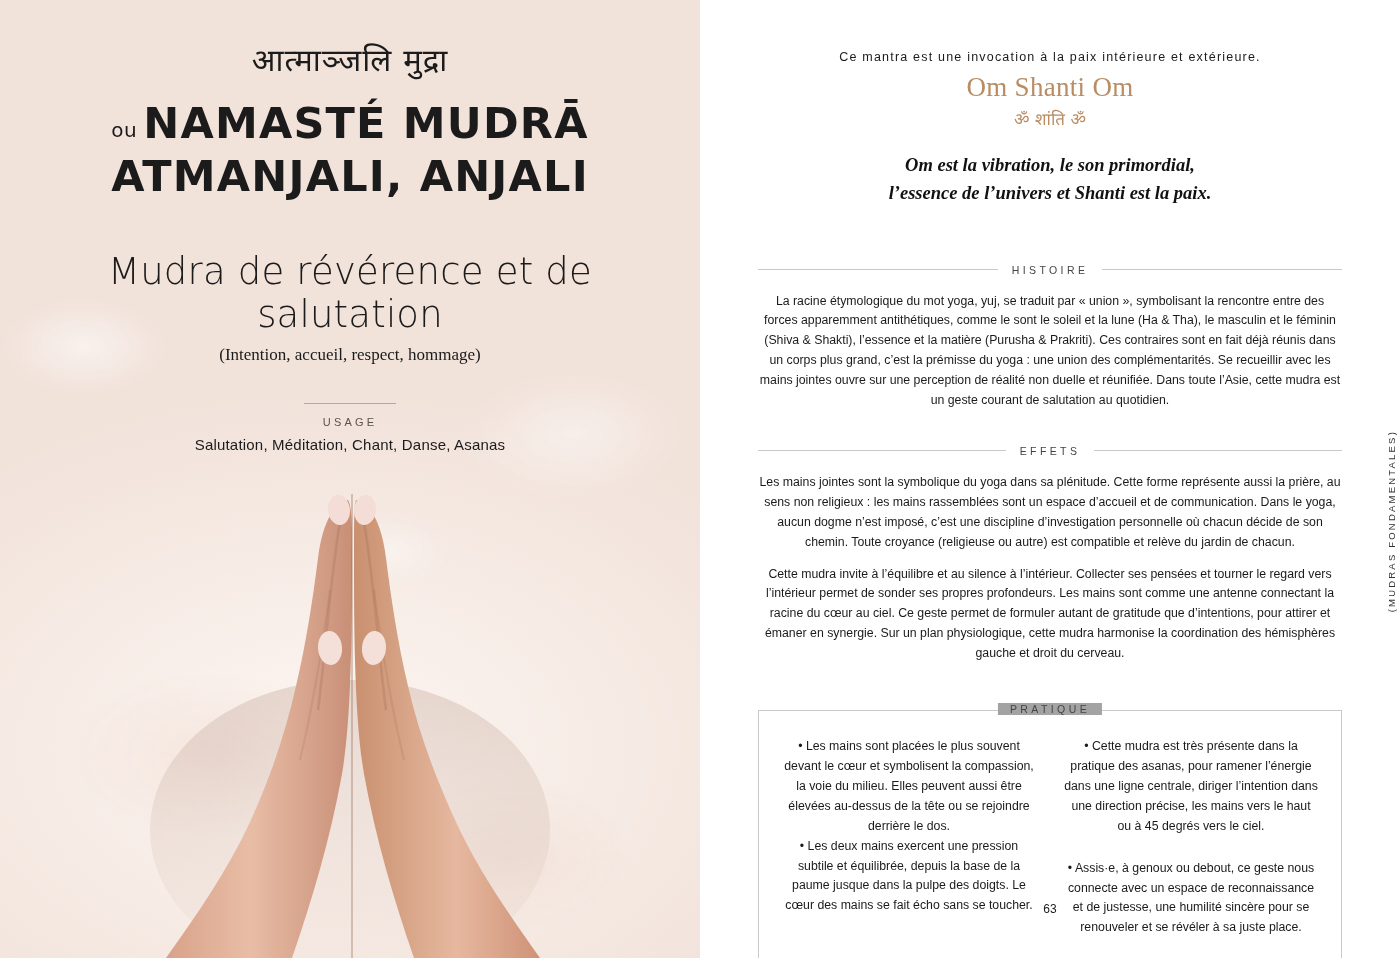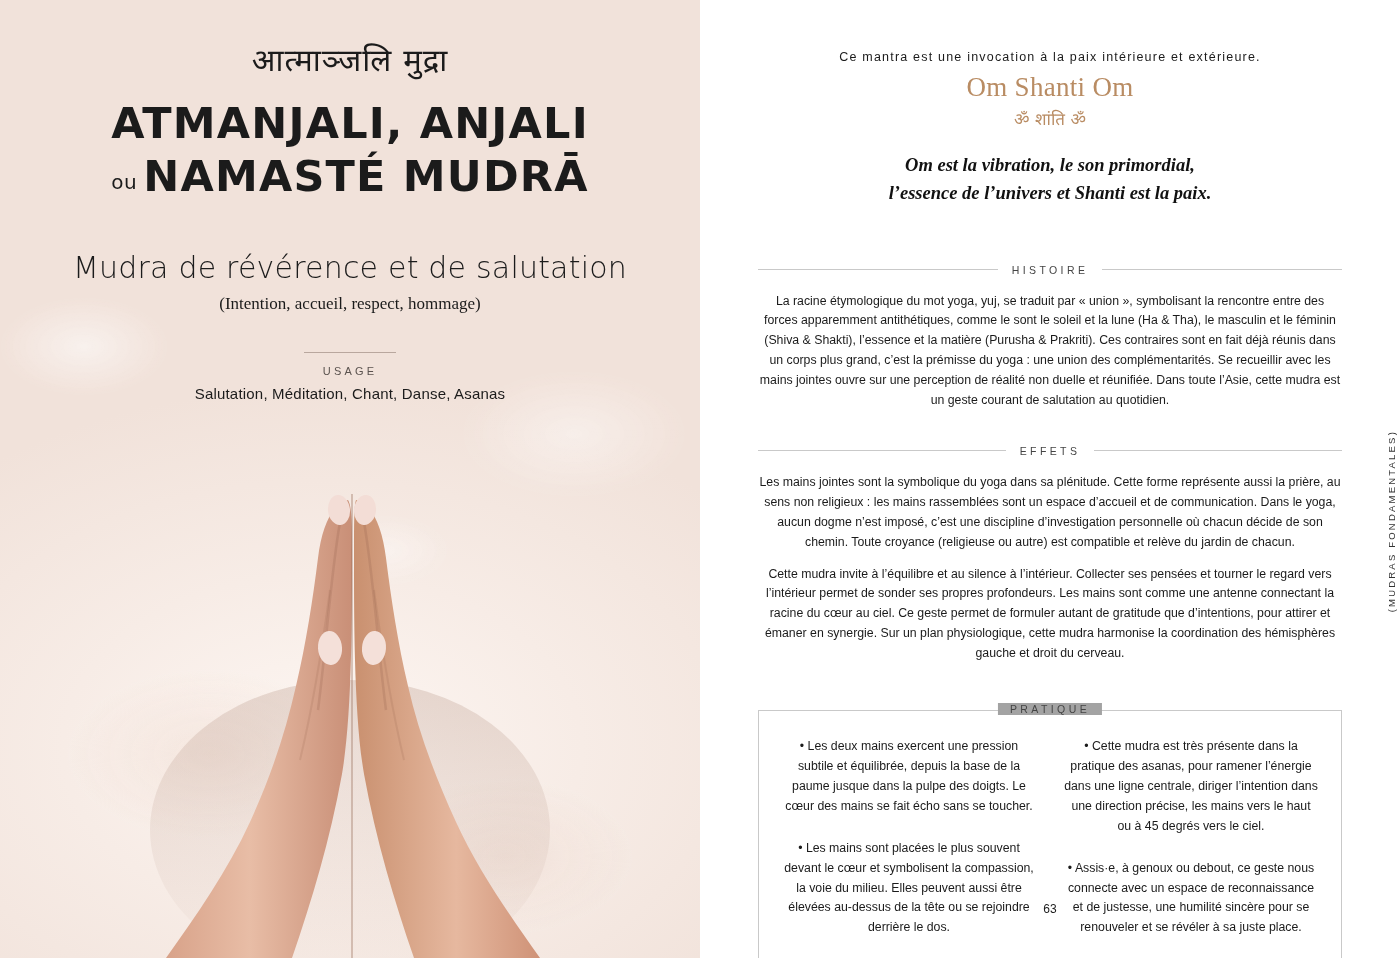--- a/index.html
+++ b/index.html
@@ -55,21 +55,21 @@
   .main-title .ou {
     font-size: 20px;
     font-weight: normal;
     letter-spacing: 0.5px;
     vertical-align: 0.08em;
     margin-right: 6px;
   }
   .subtitle {
     margin-top: 48px;
     font-family: "DejaVu Sans", sans-serif;
-    font-size: 30px;
+    font-size: 37px;
     font-weight: 300;
     color: #1b1b1b;
     letter-spacing: 0.2px;
   }
   .subtitle-paren {
     margin-top: 9px;
     font-family: "Liberation Serif", serif;
     font-size: 17px;
     color: #1b1b1b;
   }
@@ -315,24 +315,24 @@
       <path d="M374 160 C382 220, 392 280, 404 330" stroke="rgba(150,100,80,0.18)" stroke-width="2" fill="none"></path>
       <ellipse cx="365" cy="80" rx="11" ry="15" fill="#f3ddd6" transform="rotate(6 365 80)"></ellipse>
       <ellipse cx="374" cy="218" rx="12" ry="17" fill="#f4e0d9" transform="rotate(4 374 218)"></ellipse>
 
       <path d="M352 64 C352 200, 352 360, 352 528" stroke="rgba(150,105,85,0.35)" stroke-width="2" fill="none"></path>
     </svg>
 
     <div class="left-top">
       <div class="devanagari-title">आत्माञ्जलि मुद्रा</div>
       <div class="main-title">
-        <div>ATMANJALI, ANJALI</div>
         <div>
           <span class="ou">ou</span><span>NAMASTÉ MUDRĀ</span>
         </div>
+        <div>ATMANJALI, ANJALI</div>
       </div>
       <div class="subtitle">Mudra de révérence et de salutation</div>
       <div class="subtitle-paren">(Intention, accueil, respect, hommage)</div>
 
       <div class="usage-block">
         <div class="usage-rule"></div>
         <div class="usage-label">USAGE</div>
         <div class="usage-value">Salutation, Méditation, Chant, Danse, Asanas</div>
       </div>
     </div>
@@ -364,22 +364,22 @@
         <span class="line"></span>
       </div>
       <p class="para">Les mains jointes sont la symbolique du yoga dans sa plénitude. Cette forme représente aussi la prière, au sens non religieux : les mains rassemblées sont un espace d’accueil et de communication. Dans le yoga, aucun dogme n’est imposé, c’est une discipline d’investigation personnelle où chacun décide de son chemin. Toute croyance (religieuse ou autre) est compatible et relève du jardin de chacun.</p>
       <p class="para last">Cette mudra invite à l’équilibre et au silence à l’intérieur. Collecter ses pensées et tourner le regard vers l’intérieur permet de sonder ses propres profondeurs. Les mains sont comme une antenne connectant la racine du cœur au ciel. Ce geste permet de formuler autant de gratitude que d’intentions, pour attirer et émaner en synergie. Sur un plan physiologique, cette mudra harmonise la coordination des hémisphères gauche et droit du cerveau.</p>
     </div>
 
     <div class="pratique-box">
       <div class="pratique-head">PRATIQUE</div>
       <div class="pratique-cols">
         <div class="pratique-col">
+          <p class="bullet-para last">• Les mains sont placées le plus souvent devant le cœur et symbolisent la compassion, la voie du milieu. Elles peuvent aussi être élevées au-dessus de la tête ou se rejoindre derrière le dos.</p>
           <p class="bullet-para">• Les deux mains exercent une pression subtile et équilibrée, depuis la base de la paume jusque dans la pulpe des doigts. Le cœur des mains se fait écho sans se toucher.</p>
-          <p class="bullet-para last">• Les mains sont placées le plus souvent devant le cœur et symbolisent la compassion, la voie du milieu. Elles peuvent aussi être élevées au-dessus de la tête ou se rejoindre derrière le dos.</p>
         </div>
         <div class="pratique-col">
           <p class="bullet-para">• Cette mudra est très présente dans la pratique des asanas, pour ramener l’énergie dans une ligne centrale, diriger l’intention dans une direction précise, les mains vers le haut ou à 45 degrés vers le ciel.</p>
           <p class="bullet-para last">• Assis·e, à genoux ou debout, ce geste nous connecte avec un espace de reconnaissance et de justesse, une humilité sincère pour se renouveler et se révéler à sa juste place.</p>
         </div>
       </div>
     </div>
 
     <div class="side-label">(MUDRAS FONDAMENTALES)</div>
     <div class="page-number">63</div>

